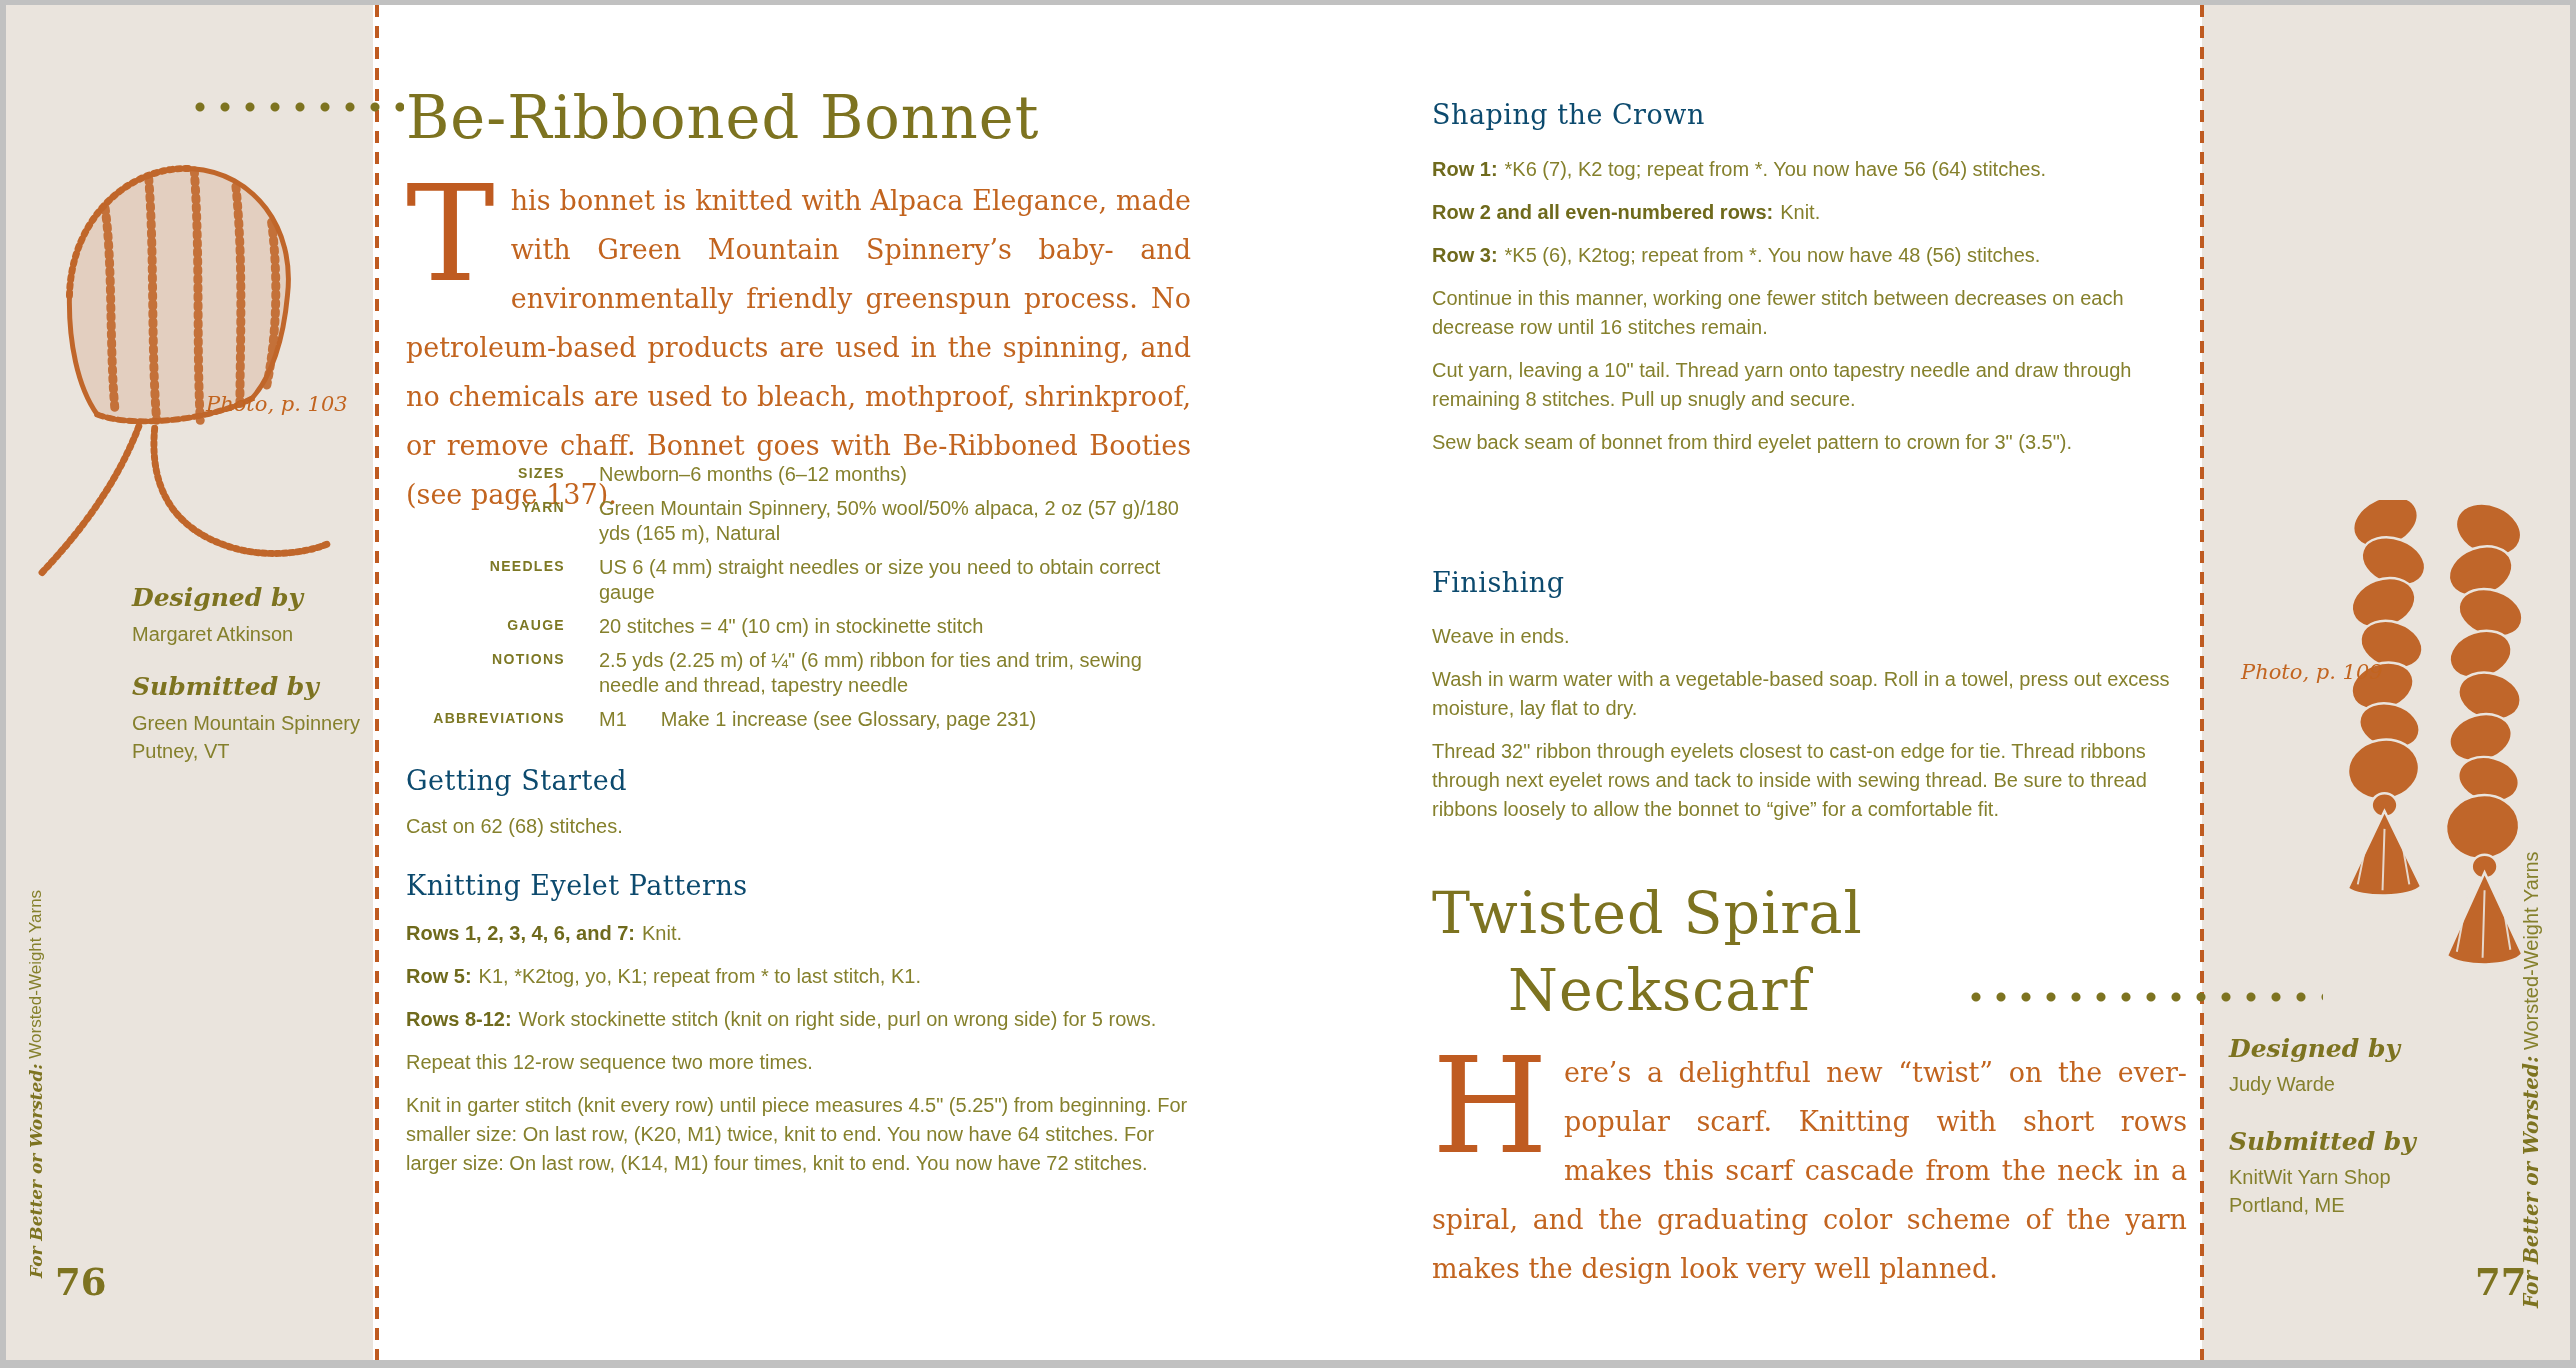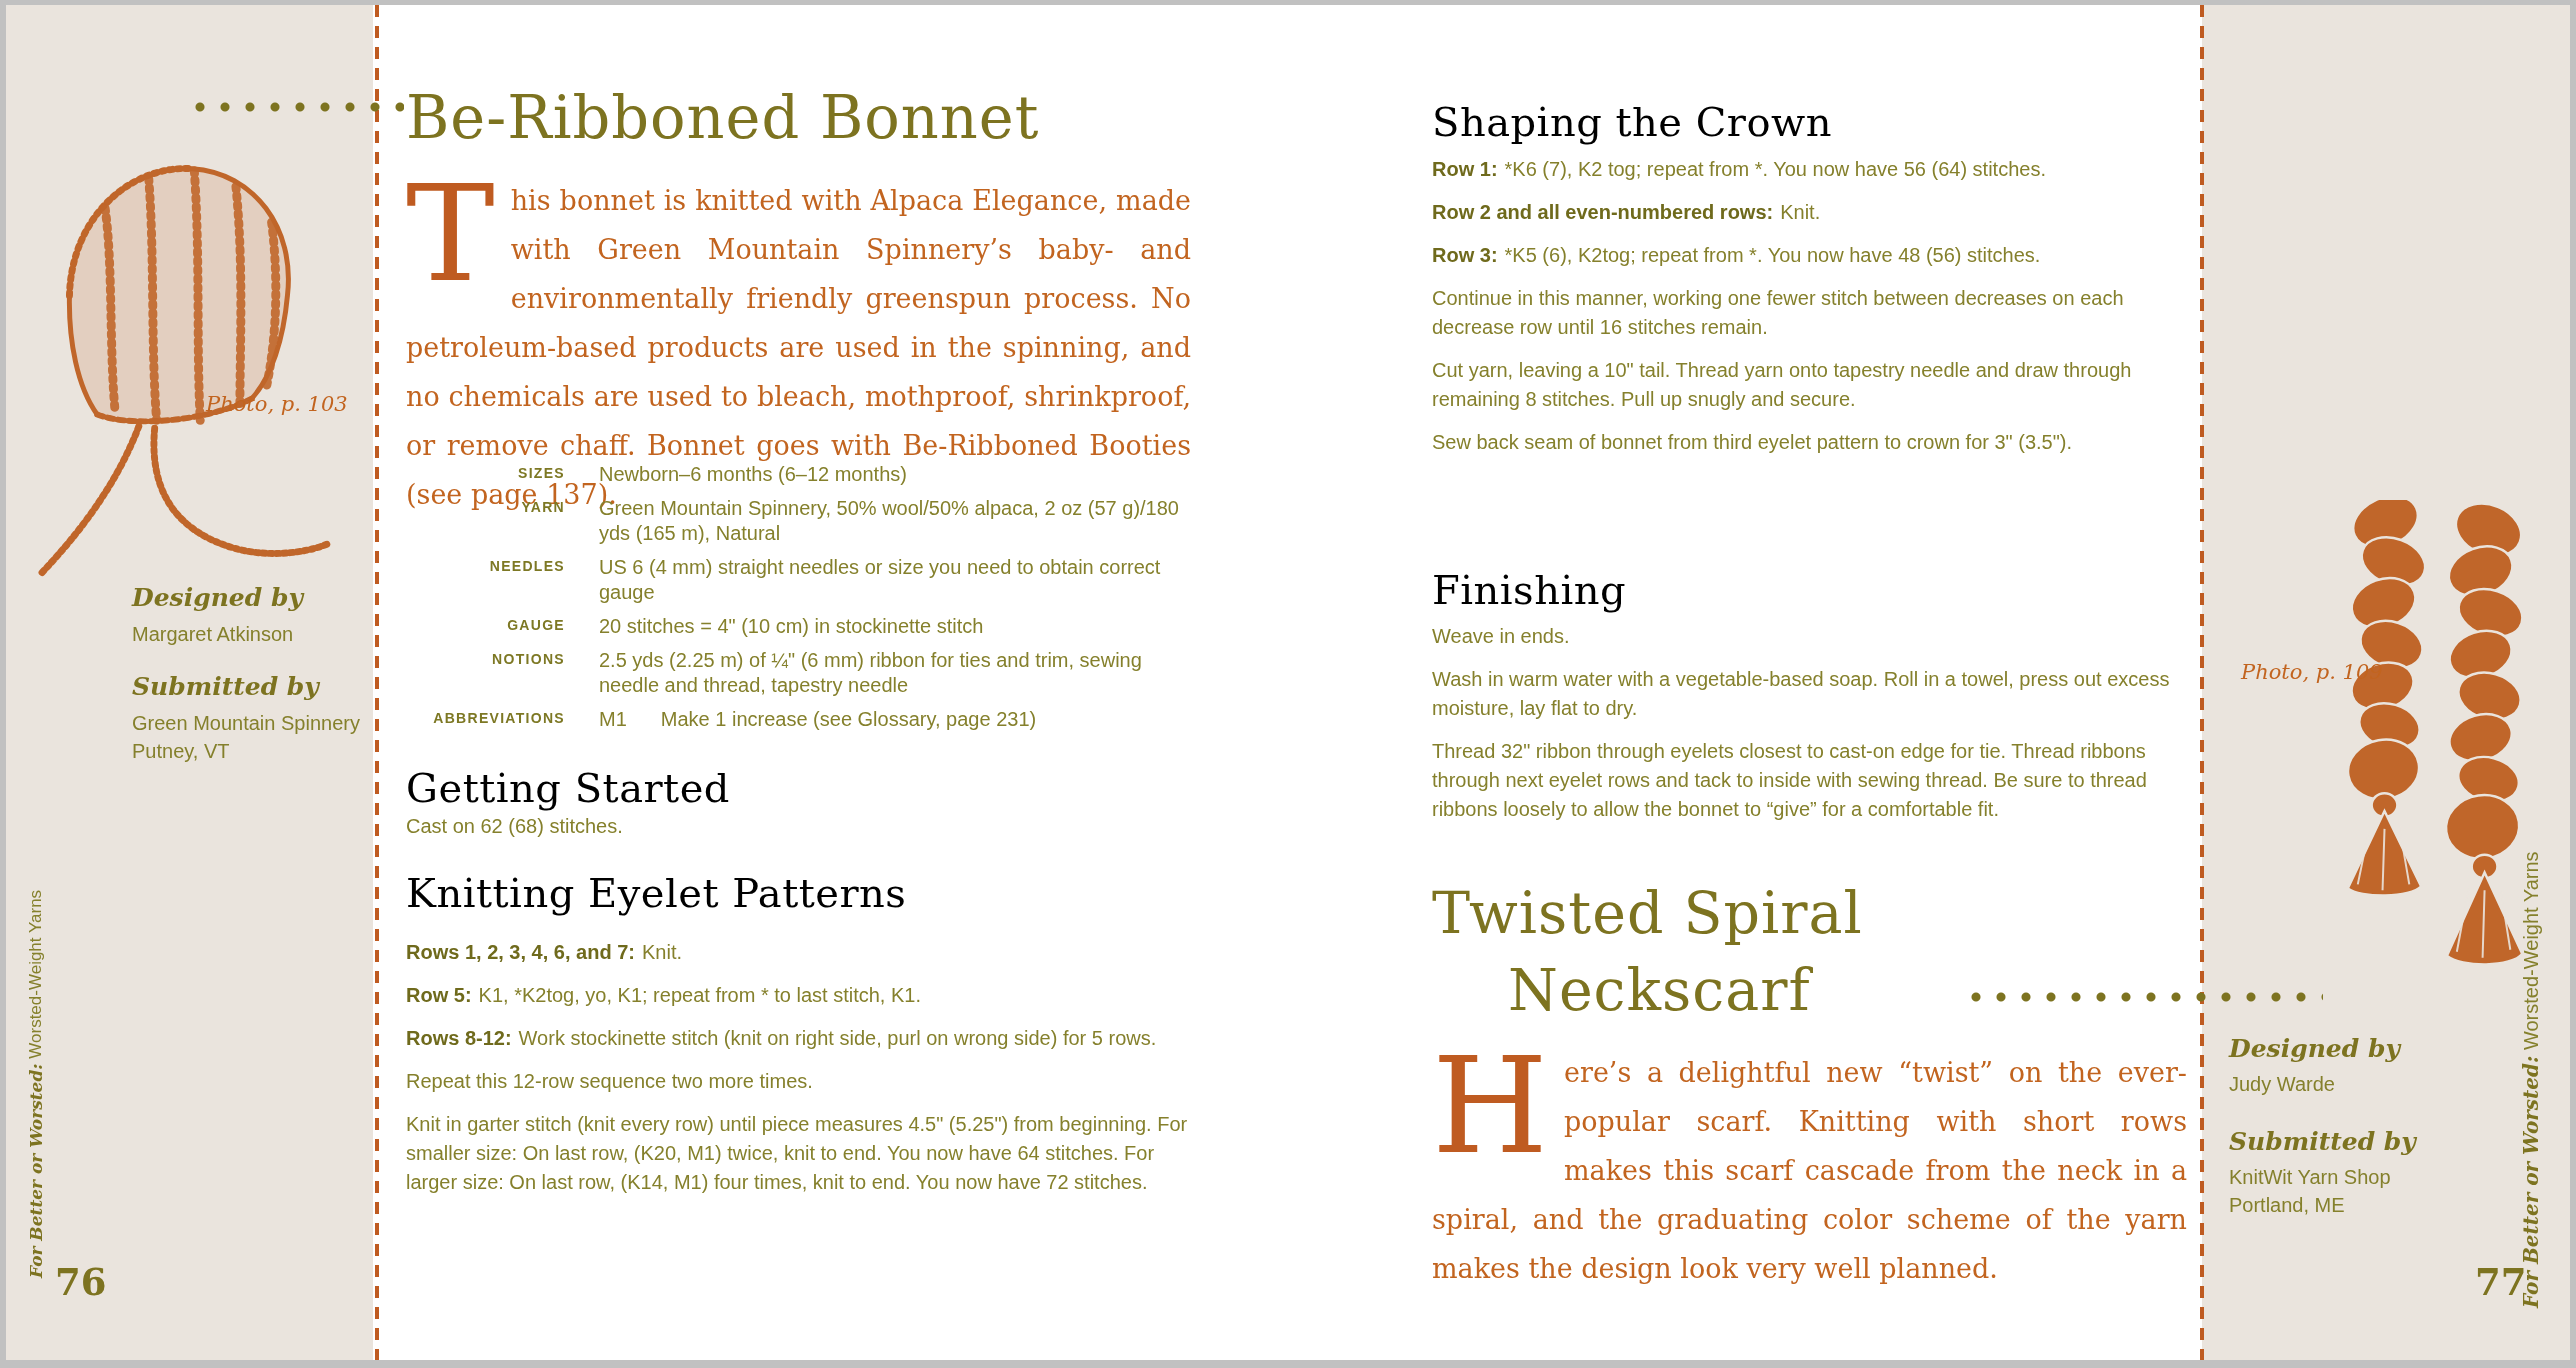--- a/index.html
+++ b/index.html
@@ -7,21 +7,21 @@
          font-family:"Liberation Sans",sans-serif;}
   .spread{position:absolute;left:6px;top:5px;right:6px;bottom:8px;background:#eae4dd;}
   .white-region{position:absolute;left:373px;top:5px;width:1829px;bottom:8px;background:#ffffff;}
   .vdash{position:absolute;top:5px;bottom:8px;width:4px;
          background-image:repeating-linear-gradient(to bottom,#bf5b21 0 12px,transparent 12px 21px);}
   .dots{position:absolute;height:12px;
         background-image:radial-gradient(circle at 6px 6px,#7d7320 4px,transparent 5px);
         background-size:25px 12px;background-repeat:repeat-x;}
   .abs{position:absolute;}
   .page-title{font-family:"DejaVu Serif",serif;font-size:59px;color:#7d7320;letter-spacing:1px;white-space:nowrap;}
-  .h-section{font-family:"DejaVu Serif",serif;font-size:40px;color:#000000;letter-spacing:0.5px;white-space:nowrap;}
+  .h-section{font-family:"DejaVu Serif",serif;font-size:27px;color:#0c4a6e;letter-spacing:0.5px;white-space:nowrap;}
   .serif-intro{font-family:"DejaVu Serif",serif;font-size:27px;line-height:49px;color:#c2641f;text-align:justify;}
   .dropcap{float:left;font-family:"DejaVu Serif",serif;color:#bf5b21;font-size:133px;line-height:97px;
            margin:10px 16px 0 0;}
   .body-p{font-size:20px;line-height:29px;color:#85802c;margin:0 0 14px 0;}
   .plead{font-weight:bold;color:#6f6a1c;margin-right:7px;}
   .plead:empty{display:none;margin:0;}
   .spec{display:flex;margin-bottom:9px;}
   .spec-label{flex:none;width:157px;text-align:right;padding-right:34px;padding-top:3px;
               font-size:14px;font-weight:bold;letter-spacing:1.3px;color:#7d7824;}
   .spec-value{width:626px;font-size:20px;line-height:25px;color:#85802c;}
@@ -104,21 +104,21 @@
       <div class="spec-value"><span class="spec-abbr">M1</span><span>Make 1 increase (see Glossary, page 231)</span></div>
     </div>
   </div>
 
   <div class="abs h-section" style="left:406px;top:765px;">Getting Started</div>
   <div class="abs" style="left:406px;top:812px;width:785px;">
     <p class="body-p"><span>Cast on 62 (68) stitches.</span></p>
   </div>
 
   <div class="abs h-section" style="left:406px;top:870px;">Knitting Eyelet Patterns</div>
-  <div class="abs" style="left:406px;top:919px;width:785px;margin-top:19px;">
+  <div class="abs" style="left:406px;top:919px;width:785px;">
     <p class="body-p"><span class="plead">Rows 1, 2, 3, 4, 6, and 7:</span><span>Knit.</span></p>
     <p class="body-p"><span class="plead">Row 5:</span><span>K1, *K2tog, yo, K1; repeat from * to last stitch, K1.</span></p>
     <p class="body-p"><span class="plead">Rows 8-12:</span><span>Work stockinette stitch (knit on right side, purl on wrong side) for 5 rows.</span></p>
     <p class="body-p"><span>Repeat this 12-row sequence two more times.</span></p>
     <p class="body-p"><span>Knit in garter stitch (knit every row) until piece measures 4.5" (5.25") from beginning. For smaller size: On last row, (K20, M1) twice, knit to end. You now have 64 stitches. For larger size: On last row, (K14, M1) four times, knit to end. You now have 72 stitches.</span></p>
   </div>
 
   <div class="abs h-section" style="left:1432px;top:99px;">Shaping the Crown</div>
   <div class="abs" style="left:1432px;top:155px;width:755px;">
     <p class="body-p"><span class="plead">Row 1:</span><span>*K6 (7), K2 tog; repeat from *. You now have 56 (64) stitches.</span></p>

